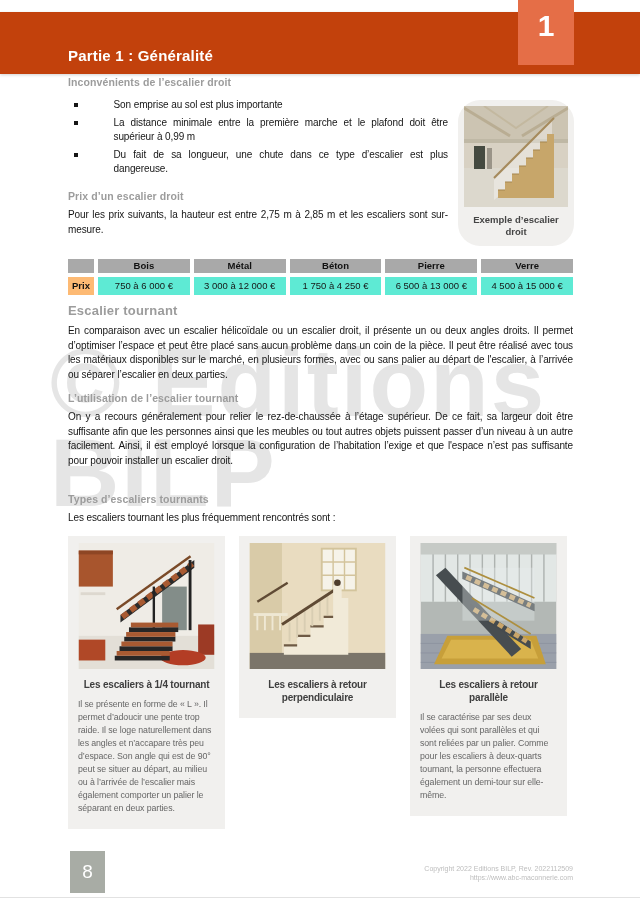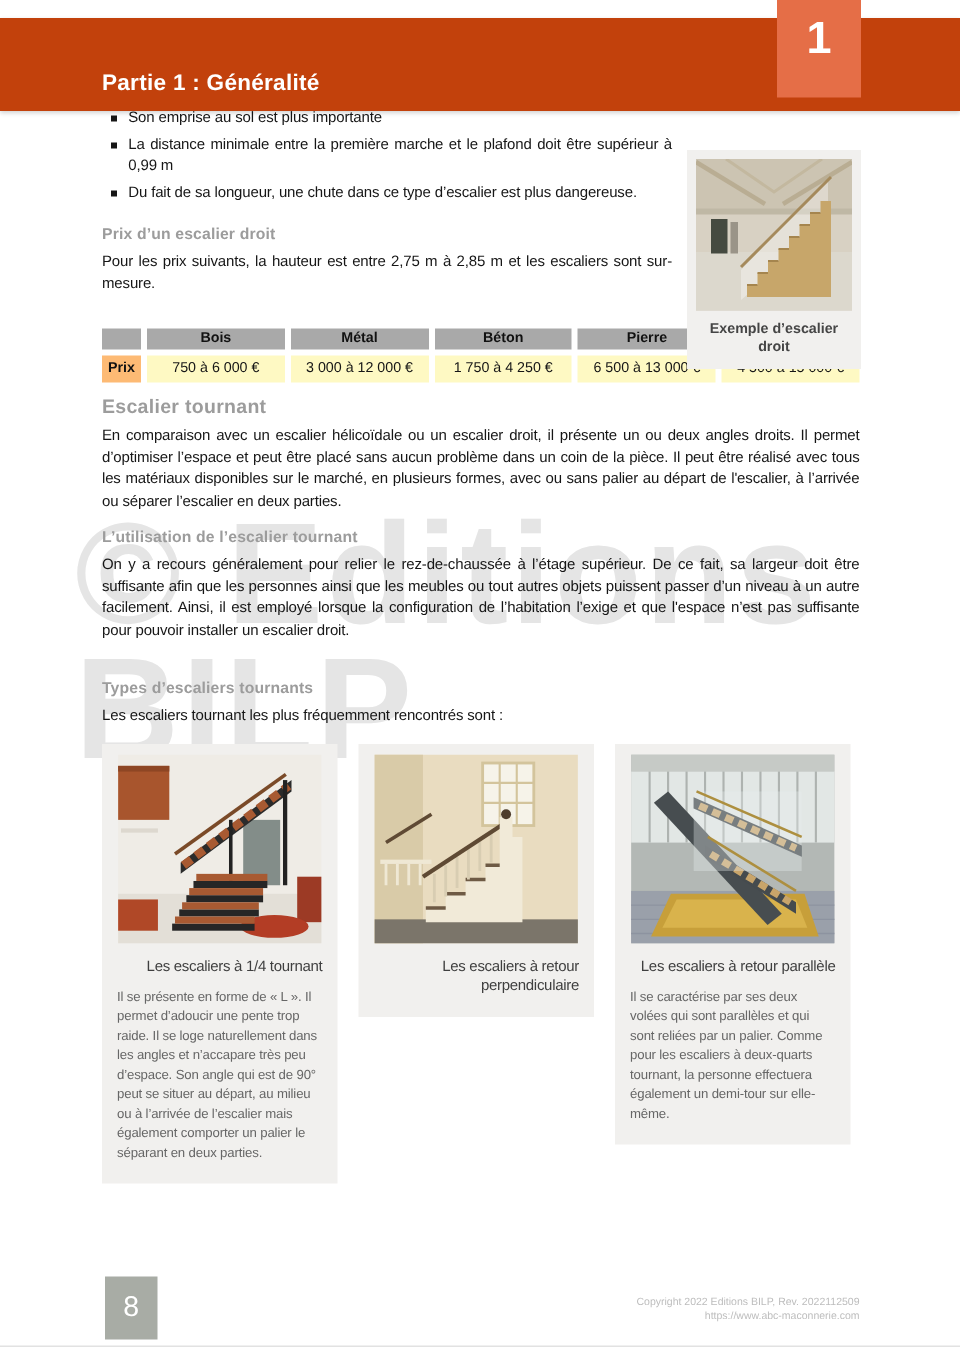--- a/index.html
+++ b/index.html
@@ -43,51 +43,51 @@
   h2.sec {
     margin-top:8px; font-size:13px; font-weight:bold; color:#9c9c9c; letter-spacing:.2px;
   }
   p.body {
     margin-top:6px; font-size:10px; line-height:14.5px; color:#161616;
     text-align:justify; letter-spacing:-.1px;
   }
   .narrow { width:380px; }
 
   .bullets { margin-top:10px; width:380px; }
-  .bullet-row { display:flex; margin-bottom:4px; }
+  .bullet-row { display:flex; margin-bottom:4px;gap:28px; }
   .bullet-marker {
     flex:0 0 auto; width:3.5px; height:3.5px; background:#161616; margin:5px 8px 0 6px;
   }
   .bullet-text { font-size:10px; line-height:14px; color:#161616; text-align:justify; letter-spacing:-.1px; }
 
   
   .example-card {
     position:absolute; left:390px; top:38px; width:116px; min-height:142px;
-    background:#f1f0ee; z-index:2; padding:6px 6px 8px 6px; text-align:center;
+    background:#f1f0ee; z-index:2; padding:6px 6px 8px 6px; text-align:center;border-radius:22px;
   }
   .example-card svg { display:block; width:104px; height:101px; background:#d8d1c3; }
   .example-caption {
     margin-top:7px; font-size:9.5px; font-weight:bold; color:#454545; line-height:12px;
   }
 
   
   .ptable { margin-top:22px; display:grid; grid-template-columns:26px repeat(5,1fr); gap:4px 4px; }
   .ptc { font-size:9.5px; text-align:center; }
   .ptc.h { background:#a9a9a9; color:#111; font-weight:bold; line-height:14px; height:14px;text-align:center; }
   .ptc.corner { background:#a9a9a9; height:14px; }
-  .ptc.v { background:#fef9c3; color:#161616; line-height:18px; height:18px; }
+  .ptc.v { background:#5eead4; color:#161616; line-height:18px; height:18px; }
   .ptc.label { background:#fdba74; color:#111; font-weight:bold; line-height:18px; height:18px; }
 
   
   .cards { margin-top:10px; display:flex; gap:14px; align-items:flex-start; }
   .tcard { width:157px; background:#f1f0ee; padding:7px 10px 14px 10px; }
   .tcard svg { display:block; width:137px; height:126px; margin:0 auto; }
   .tcard-title {
-    margin-top:9px; font-size:10px; letter-spacing:-.2px; font-weight:normal;
-    color:#3f3f3f; text-align:right; line-height:13px;
+    margin-top:9px; font-size:10px; letter-spacing:-.2px; font-weight:bold;
+    color:#3f3f3f; text-align:center; line-height:13px;
   }
   .tcard-body {
     margin-top:7px; font-size:8.8px; line-height:13px; color:#666666; letter-spacing:-.1px;
   }
 
   
   .page-num-box {
     position:absolute; left:70px; top:851px; width:35px; height:42px;
     background:#a8aca5; color:#ffffff; font-size:19px; text-align:center; line-height:42px; z-index:2;
   }
@@ -106,20 +106,21 @@
     <div>BILP</div>
   </div>
 
   <div class="band">
     <span class="band-title">Partie 1 : Généralité</span>
   </div>
   <div class="chapter-box">1</div>
 
   <div class="content">
 
+    <h3 class="sec">Inconvénients de l’escalier droit</h3>
 
     <div class="bullets">
       <div class="bullet-row">
         <span class="bullet-marker"></span>
         <span class="bullet-text">Son emprise au sol est plus importante</span>
       </div>
       <div class="bullet-row">
         <span class="bullet-marker"></span>
         <span class="bullet-text">La distance minimale entre la première marche et le plafond doit être supérieur à 0,99 m</span>
       </div>

